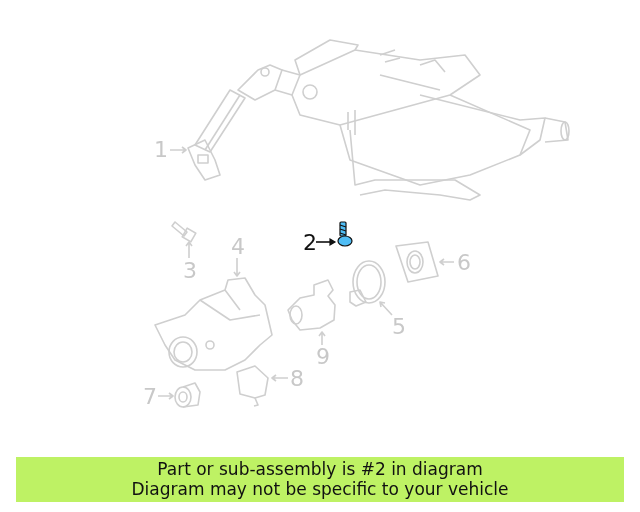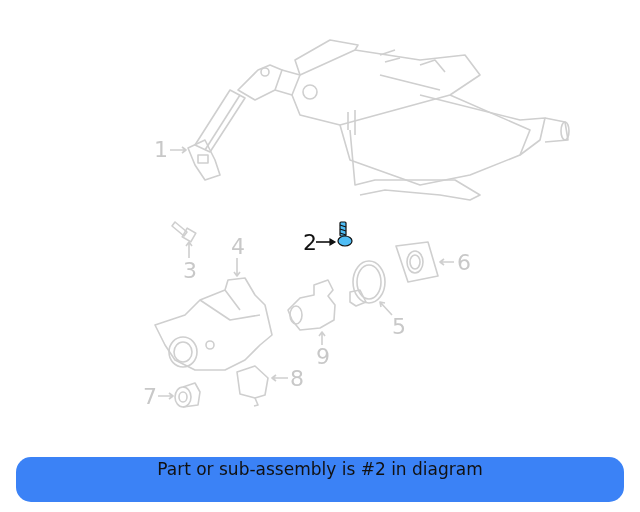--- a/index.html
+++ b/index.html
@@ -2,22 +2,22 @@
 <html><head>
   <meta charset="utf-8">
   <style>
     html, body { margin: 0; padding: 0; background: #ffffff; }
     body { width: 640px; height: 512px; position: relative; overflow: hidden;
       font-family: "DejaVu Sans", sans-serif; }
     #diagram { position: absolute; left: 0; top: 0; width: 640px; height: 450px; }
     .callout { position: absolute; font-size: 22px; color: #c8c8c8; line-height: 1; }
     .callout.active { color: #111111; }
     #banner { position: absolute; left: 16px; top: 457px; width: 608px; height: 45px;
-      background: #3b82f6; color: #111; text-align: center; font-size: 17px; line-height: 20px;
-      padding-top: 2px; box-sizing: border-box; border-radius: 15px; }
+      background: #bef264; color: #111; text-align: center; font-size: 17px; line-height: 20px;
+      padding-top: 2px; box-sizing: border-box; }
     #banner div { white-space: nowrap; }
   </style>
 </head>
 <body>
 
 <div id="diagram">
   <svg width="640" height="450" viewBox="0 0 640 450">
     <g fill="none" stroke="#cfcfcf" stroke-width="1.6" stroke-linejoin="round">
 
       <g>
@@ -109,13 +109,14 @@
   <span class="callout" style="left:231px; top:236px;">4</span>
   <span class="callout" style="left:392px; top:316px;">5</span>
   <span class="callout" style="left:457px; top:252px;">6</span>
   <span class="callout" style="left:143px; top:386px;">7</span>
   <span class="callout" style="left:290px; top:368px;">8</span>
   <span class="callout" style="left:316px; top:346px;">9</span>
 </div>
 
 <div id="banner">
   <div>Part or sub-assembly is #2 in diagram</div>
+  <div>Diagram may not be specific to your vehicle</div>
 </div>
 
 </body></html>

